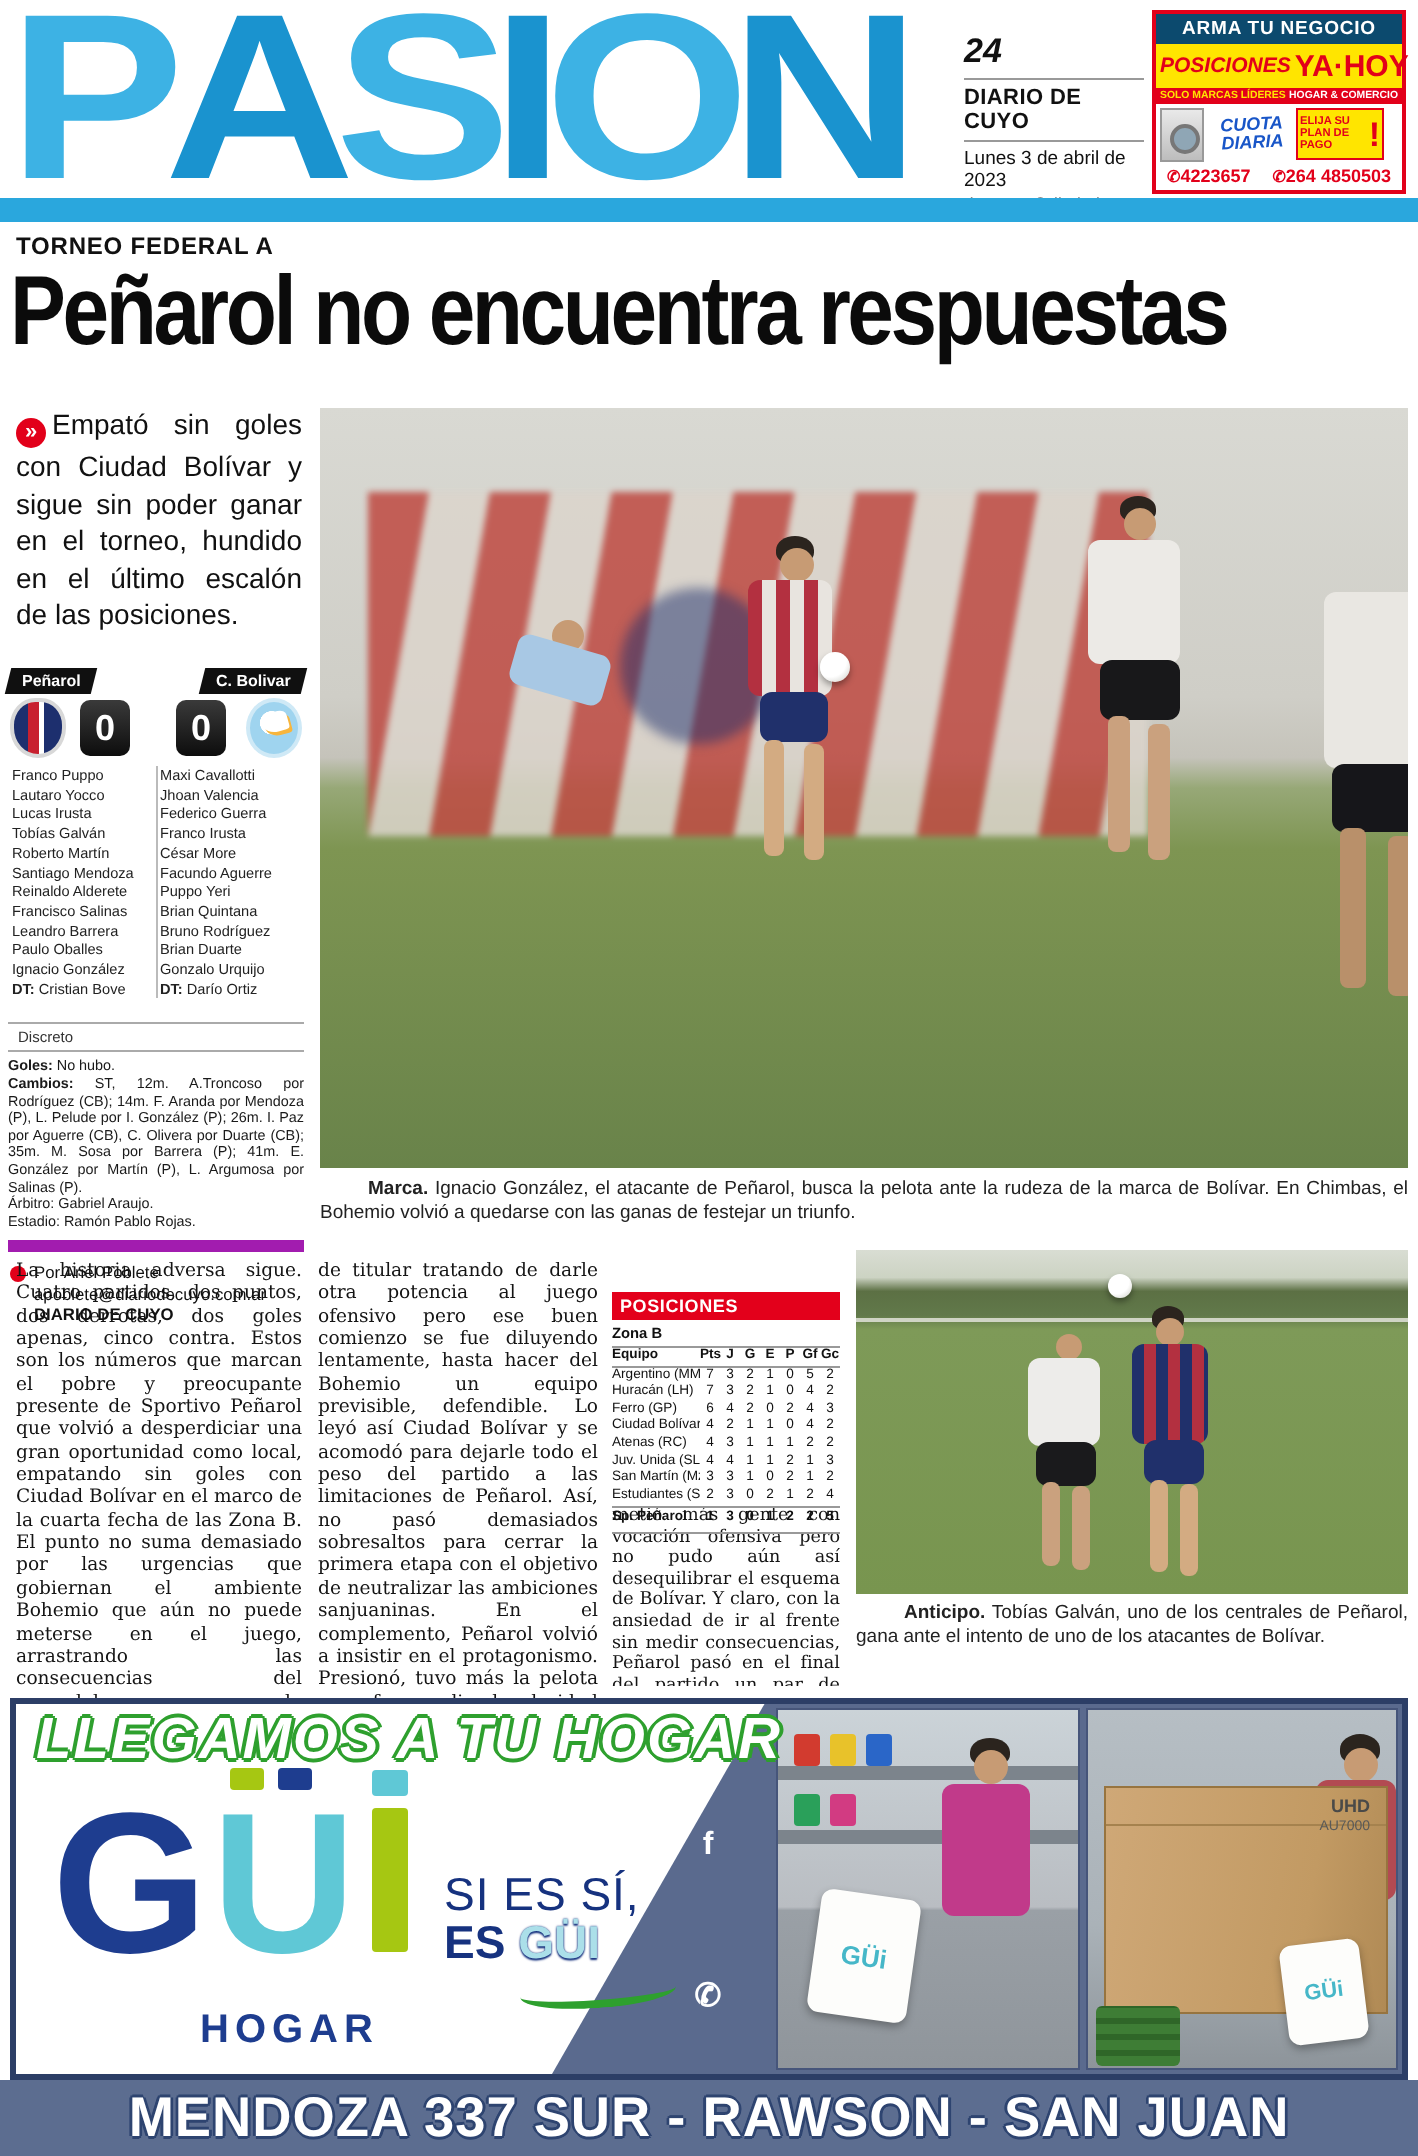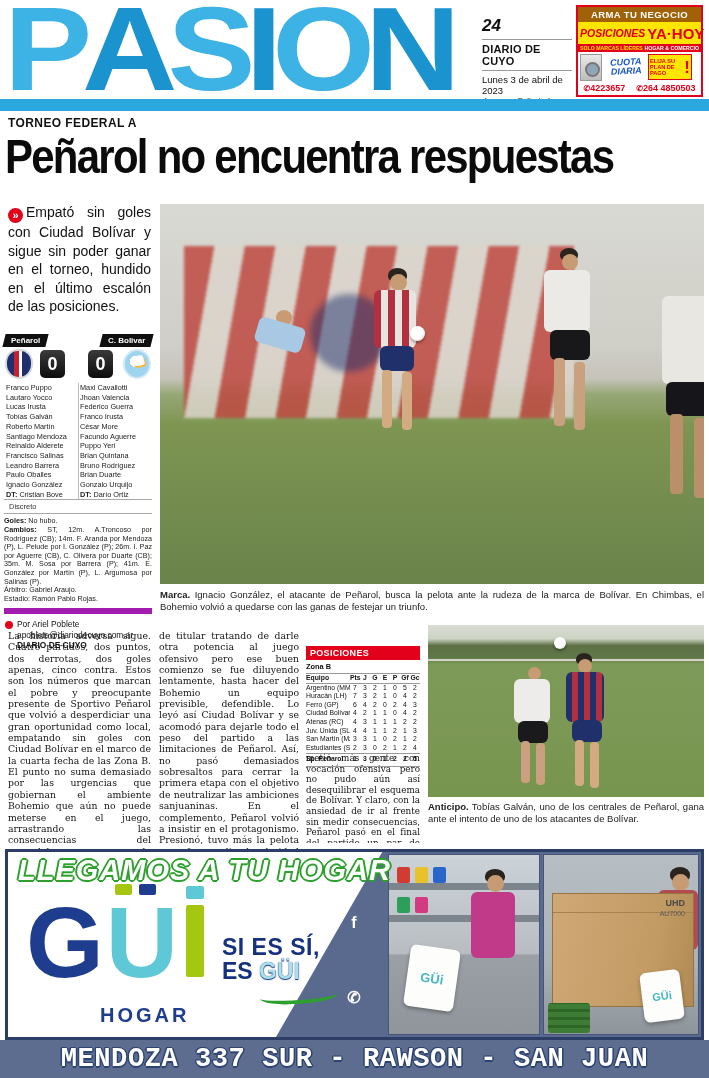--- a/index.html
+++ b/index.html
@@ -13,21 +13,21 @@
   .ll-a{color:#3db2e4;} .ll-b{color:#1a93cf;}
   #info{left:482px;top:16px;width:90px;}
   #info .pn{font-size:17px;font-weight:700;font-style:italic;}
   #info hr{border:0;border-top:1px solid #999;margin:3px 0;}
   #info .mh{font-size:11px;font-weight:900;letter-spacing:.2px;}
   #info .dt{font-size:9.5px;margin-top:2px;}
   #info .em{font-size:8.6px;margin-top:1px;}
 
   
   #topad{left:576px;top:5px;width:127px;height:92px;border:2px solid #e2001a;box-sizing:border-box;background:#fff;font-weight:900;}
-  #topad .bar1{background:#a16207;color:#fff;font-size:9.5px;text-align:center;letter-spacing:.4px;padding:2px 0;}
+  #topad .bar1{background:#0c4a6e;color:#fff;font-size:9.5px;text-align:center;letter-spacing:.4px;padding:2px 0;}
   #topad .brandrow{background:#ffe500;display:flex;align-items:center;height:22px;}
   #topad .maq{color:#e2001a;font-style:italic;font-size:10.5px;padding-left:2px;text-shadow:0 0 1px #ffce00;}
   #topad .yahoy{color:#e2001a;font-size:15px;margin-left:2px;}
   #topad .bar2{background:#e2001a;display:flex;justify-content:space-between;font-size:5.2px;padding:1px 2px;}
   #topad .bar2 .y{color:#ffe500;} #topad .bar2 .w{color:#fff;}
   #topad .midrow{display:flex;align-items:center;height:30px;}
   #topad .appl{width:20px;height:25px;background:linear-gradient(#e9e9e9,#bdbdbd);border:1px solid #999;margin:0 2px;position:relative;}
   #topad .appl::after{content:"";position:absolute;left:4px;top:7px;width:11px;height:11px;border-radius:50%;background:#8fa6b5;border:2px solid #777;}
   #topad .cuota{color:#1956c8;font-style:italic;font-size:9px;line-height:9px;transform:rotate(-3deg);width:44px;text-align:center;}
   #topad .elija{background:#ffe500;border:1px solid #e2001a;width:44px;height:26px;color:#e2001a;font-size:5.6px;line-height:6px;display:flex;align-items:center;padding:1px;box-sizing:border-box;}
@@ -56,42 +56,42 @@
         color:#fff;font-size:18px;font-weight:900;text-align:center;line-height:28px;top:1px;}
   .crest{position:absolute;width:28px;height:30px;top:0;}
   #crestP{left:1px;border-radius:45% 45% 50% 50%;background:linear-gradient(90deg,#1d2f6e 0 30%,#c8202f 30% 52%,#fff 52% 62%,#1d2f6e 62%);border:2px solid #d8d8d8;box-sizing:border-box;}
   #crestB{right:1px;border-radius:50%;background:radial-gradient(circle at 45% 40%,#fff 0 28%,#9fd4ef 29%);border:2px solid #cfe9f6;box-sizing:border-box;}
   #crestB::after{content:"";position:absolute;left:6px;top:5px;width:13px;height:10px;background:#fff;border-radius:60% 40% 20% 70%;transform:rotate(-15deg);box-shadow:1px 2px 0 #f7b53c;}
   #players{margin-top:0;position:relative;}
   #players::before{content:"";position:absolute;left:50%;top:0;bottom:0;border-left:1px solid #bbb;}
   .p-row{display:flex;font-size:7.3px;line-height:9.7px;color:#222;}
   .p-row span{width:50%;padding-left:2px;box-sizing:border-box;}
   .p-row b{font-weight:700;}
-  #rating{margin-top:0;border-top:1px solid #aaa;border-bottom:1px solid #aaa;font-size:7.5px;color:#333;padding:2px 5px;}
+  #rating{margin-top:12px;border-top:1px solid #aaa;border-bottom:1px solid #aaa;font-size:7.5px;color:#333;padding:2px 5px;}
   #details{margin-top:3px;font-size:7.2px;line-height:8.6px;text-align:justify;color:#1a1a1a;}
   #details b{font-weight:700;}
   #byline{margin-top:5px;border-top:6px solid #a21caf;padding-top:5px;font-size:8.4px;line-height:10.5px;position:relative;padding-left:13px;}
   #byline .dot{position:absolute;left:1px;top:7px;width:8px;height:8px;border-radius:50%;background:#e2001a;}
   #byline .bb{font-weight:700;}
 
   
   #photo1{left:160px;top:204px;width:544px;height:380px;overflow:hidden;
           background:linear-gradient(180deg,#d9d9d3 0%,#cfcec7 38%,#c5c3ba 46%,#97a877 50%,#7e9552 58%,#69834a 100%);}
   #flag{position:absolute;left:24px;top:42px;width:390px;height:172px;opacity:.85;filter:blur(1.6px);
         background:repeating-linear-gradient(100deg,#bf4a42 0 30px,#dcd5cc 30px 60px);}
   #flagbadge{position:absolute;left:150px;top:90px;width:78px;height:78px;border-radius:50%;background:rgba(28,46,108,.5);filter:blur(3px);}
   .head{position:absolute;border-radius:50%;background:#c79b74;}
   .hair{position:absolute;border-radius:50% 50% 40% 40%;background:#2b241e;}
   .torso{position:absolute;border-radius:6px;}
   .limb{position:absolute;border-radius:4px;}
   .ball{position:absolute;border-radius:50%;background:radial-gradient(circle at 35% 30%,#fff 0 55%,#c9c9c2);box-shadow:0 2px 3px rgba(0,0,0,.35);}
 
   
   .cap{font-size:9.5px;line-height:11.6px;color:#222;}
-  .cap b{font-weight:700;}
+  .cap b{font-weight:700;margin-left:24px;}
   #cap1{left:160px;top:589px;width:544px;text-align:justify;}
   #cap2{left:428px;top:801px;width:276px;text-align:justify;}
 
   
   .col{font-family:"DejaVu Serif",serif;font-size:9.3px;line-height:11.35px;text-align:justify;color:#141414;}
   #col1{left:8px;top:630px;width:143px;height:222px;overflow:hidden;}
   #col2{left:159px;top:630px;width:140px;height:222px;overflow:hidden;}
   #col3{left:306px;top:753px;width:114px;height:90px;overflow:hidden;font-size:8.8px;line-height:10.6px;}
 
   
@@ -116,21 +116,21 @@
      text-shadow:-2px 0 #2ea02e,2px 0 #2ea02e,0 -2px #2ea02e,0 2px #2ea02e,-1px -1px #2ea02e,1px 1px #2ea02e,1px -1px #2ea02e,-1px 1px #2ea02e;}
   #gui{position:absolute;left:18px;top:40px;white-space:nowrap;}
   .gl{display:inline-block;font-weight:900;font-size:100px;line-height:100px;font-family:"Liberation Sans",sans-serif;}
   #gui .g{color:#1e3d8f;}
   #gui .u{color:#5fc8d6;position:relative;margin-left:2px;}
   #gui .u i{position:absolute;top:-8px;width:17px;height:11px;border-radius:2px;}
   #gui .u .d1{left:9px;background:#a6c712;} #gui .u .d2{left:33px;background:#1e3d8f;}
   #gui .ibar{display:inline-block;position:relative;width:18px;height:72px;background:#a6c712;border-radius:2px;margin-left:8px;vertical-align:baseline;}
   #gui .ibar::before{content:"";position:absolute;top:-19px;left:0;width:18px;height:13px;background:#5fc8d6;border-radius:2px;}
   #hogar{position:absolute;left:92px;top:152px;font-size:20px;font-weight:900;color:#1e3d8f;letter-spacing:3px;}
-  #tag1{position:absolute;left:214px;top:82px;font-size:23px;font-weight:700;color:#16327f;letter-spacing:.5px;}
+  #tag1{position:absolute;left:214px;top:82px;font-size:23px;font-weight:400;color:#16327f;letter-spacing:.5px;}
   #tag2{position:absolute;left:214px;top:106px;font-size:23px;font-weight:900;color:#16327f;}
   #tag2 .gü{color:#abdfe9;text-shadow:0 0 1px #16327f,0 1px 1px #16327f;}
   #swoosh{position:absolute;left:252px;top:136px;width:78px;height:12px;border-bottom:4px solid #2ea02e;border-radius:50%;transform:rotate(-4deg);}
   #social{position:absolute;left:330px;top:62px;}
   .sic{width:32px;height:32px;border-radius:50%;margin-bottom:5px;color:#fff;text-align:center;font-weight:900;position:relative;}
   #wedge{position:absolute;left:268px;top:0;width:425px;height:185px;background:#5a6a8e;
          clip-path:polygon(25% 0,100% 0,100% 100%,0 100%);}
   .adphoto{position:absolute;top:2px;height:181px;overflow:hidden;border:1px solid #46557a;box-sizing:border-box;}
   #storeph{left:380px;width:152px;background:linear-gradient(180deg,#cbd3d8 0,#b9bdc2 55%,#9aa0a6 56%,#8f959b 100%);}
   .shelf{position:absolute;left:0;width:100%;height:7px;background:#7c848c;}
@@ -139,21 +139,21 @@
        color:#46b7c8;font-weight:900;display:flex;align-items:center;justify-content:center;}
   #tvph{left:535px;width:156px;background:linear-gradient(180deg,#b6bec4 0,#aab2b8 60%,#8d949a 100%);}
   #tvbox{position:absolute;left:8px;top:38px;width:140px;height:112px;background:linear-gradient(100deg,#cfa877 0,#c29a63 70%,#b08a55 100%);border:1px solid #97743f;}
   #tvbox .l1{position:absolute;left:0;top:18px;width:100%;height:1px;background:#a5824e;}
   #tvbox .uhd{position:absolute;right:8px;top:4px;font-size:9px;font-weight:700;color:#4a4a48;}
   #tvbox .mod{position:absolute;right:8px;top:16px;font-size:7px;color:#5a5a58;}
   #crate{position:absolute;left:4px;top:148px;width:42px;height:30px;background:#3e7d35;border-radius:3px;
          background-image:repeating-linear-gradient(0deg,#3e7d35 0 5px,#2f6628 5px 8px);}
 
   
-  #banner{left:0;top:1040px;width:709px;height:38px;background:#5c6d90;font-family:Liberation Mono, monospace;}
+  #banner{left:0;top:1040px;width:709px;height:38px;background:#5c6d90;}
   #banner div{font-size:28px;font-weight:900;color:#fff;text-align:center;line-height:38px;letter-spacing:.5px;
       transform:scaleX(.97);transform-origin:center;
       text-shadow:-1.5px 0 #2e4470,1.5px 0 #2e4470,0 -1.5px #2e4470,0 1.5px #2e4470,1px 1px #2e4470,-1px -1px #2e4470;}
 </style>
 </head>
 <body>
 
 <div id="page">
 
   <div class="abs" id="logo"><span class="ll ll-a">P</span><span class="ll ll-b">A</span><span class="ll ll-a">S</span><span class="ll ll-b">I</span><span class="ll ll-a">O</span><span class="ll ll-b">N</span></div>

